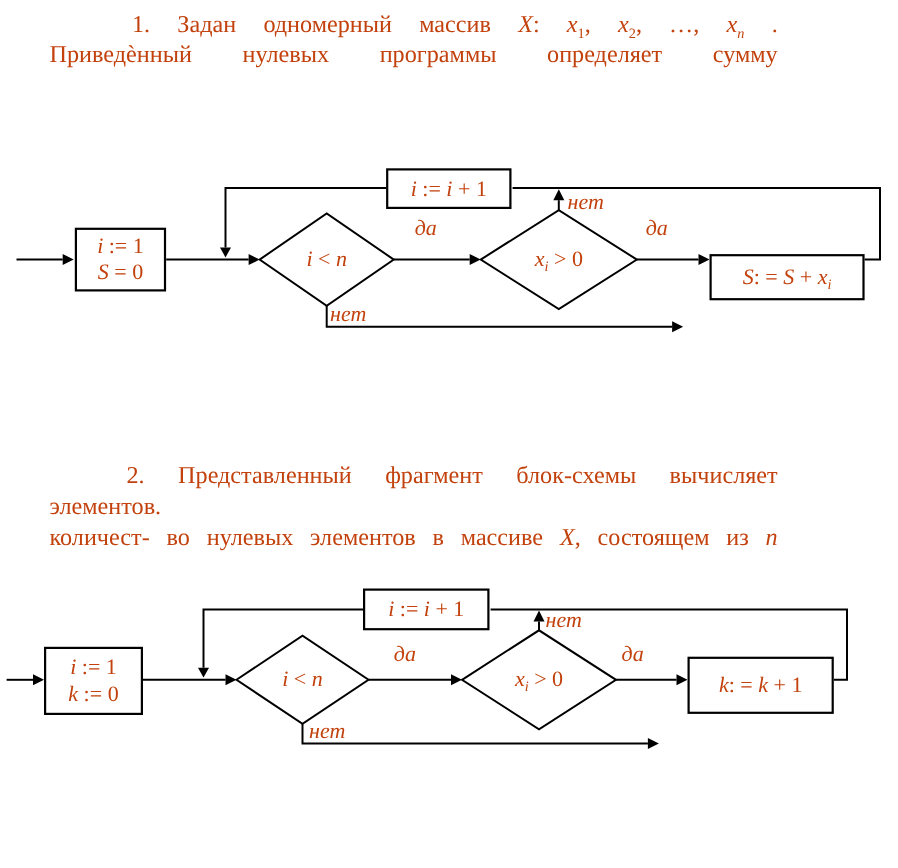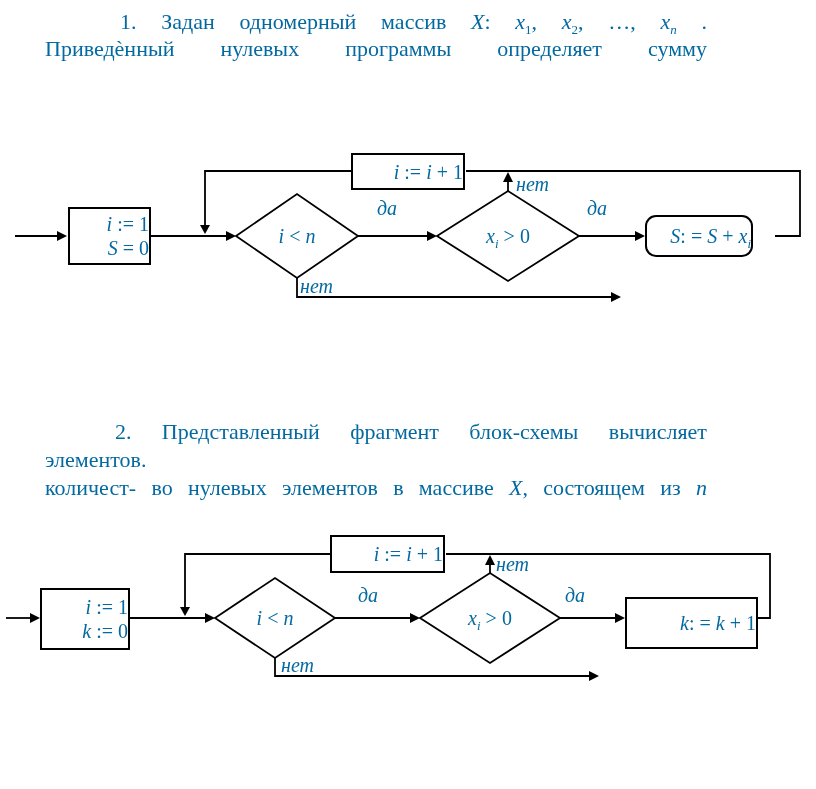--- a/index.html
+++ b/index.html
@@ -1,34 +1,34 @@
 <!DOCTYPE html>
 <html><head>
 <meta charset="utf-8">
 <style>
   html,body { margin:0; padding:0; background:#fff; }
   .page {
     position:relative; width:816px; height:789px; background:#ffffff;
-    font-family:"Liberation Serif", serif; color:#0369a1; overflow:hidden;
+    font-family:"Liberation Serif", serif; color:#c2410c; overflow:hidden;
   }
   .para { position:absolute; left:45px; width:662px; z-index:2; }
   .pline { font-size:22px; line-height:27px; text-align:justify; }
   .p2 .pline { line-height:28px; }
   .jlast { text-align:justify; text-align-last:justify; }
   .indent1 { text-indent:75px; }
   .indent2 { text-indent:70px;margin-top:28px; }
   .it { font-style:italic; }
   sub { font-size:13px; line-height:0; }
   .flow-svg { position:absolute; left:0; top:0; z-index:1; }
   .flow-svg path { stroke:#000; stroke-width:1.8; fill:none; }
   .flow-svg polygon.arrow { fill:#000; stroke:none; }
   .flow-svg polygon.diamond { fill:#fff; stroke:#000; stroke-width:1.8; }
   .node {
     position:absolute; box-sizing:border-box; border:2px solid #000; background:#fff;
-    display:flex; flex-direction:column; align-items:flex-end; justify-content:center;
+    display:flex; flex-direction:column; align-items:center; justify-content:center;
     font-size:20px; line-height:24px; z-index:2; white-space:nowrap;font-family:Liberation Serif, serif;
   }
   .dlabel {
     position:absolute; transform:translate(-50%,-50%); font-size:20px;
     white-space:nowrap; z-index:2;
   }
   .lbl { position:absolute; font-size:20px; z-index:2; white-space:nowrap;font-style:italic; }
 </style>
 </head>
 <body>
@@ -87,21 +87,21 @@
     </g>
   </svg>
 
   <div class="node" style="left:68px; top:207px; width:83px; height:58px;">
     <div><span class="it">i</span><span> := 1</span></div>
     <div><span class="it">S</span><span> = 0</span></div>
   </div>
   <div class="node" style="left:351px; top:153px; width:114px; height:37px;">
     <div><span class="it">i</span><span> := </span><span class="it">i</span><span> + 1</span></div>
   </div>
-  <div class="node" style="left:645px; top:215px; width:108px; height:42px;border-radius:11px;">
+  <div class="node" style="left:645px; top:231px; width:141px; height:42px;">
     <div><span class="it">S</span><span>: = </span><span class="it">S</span><span> + </span><span class="it">x</span><sub class="it">i</sub></div>
   </div>
   <div class="dlabel" style="left:297px; top:236px;"><span class="it">i</span><span> &lt; </span><span class="it">n</span></div>
   <div class="dlabel" style="left:508px; top:236px;"><span class="it">x</span><sub class="it">i</sub><span> &gt; 0</span></div>
   <div class="lbl" style="left:377px; top:197px;">да</div>
   <div class="lbl" style="left:516px; top:173px;">нет</div>
   <div class="lbl" style="left:587px; top:197px;">да</div>
   <div class="lbl" style="left:300px; top:275px;">нет</div>
 
   <div class="node" style="left:40px; top:588px; width:90px; height:62px;">

